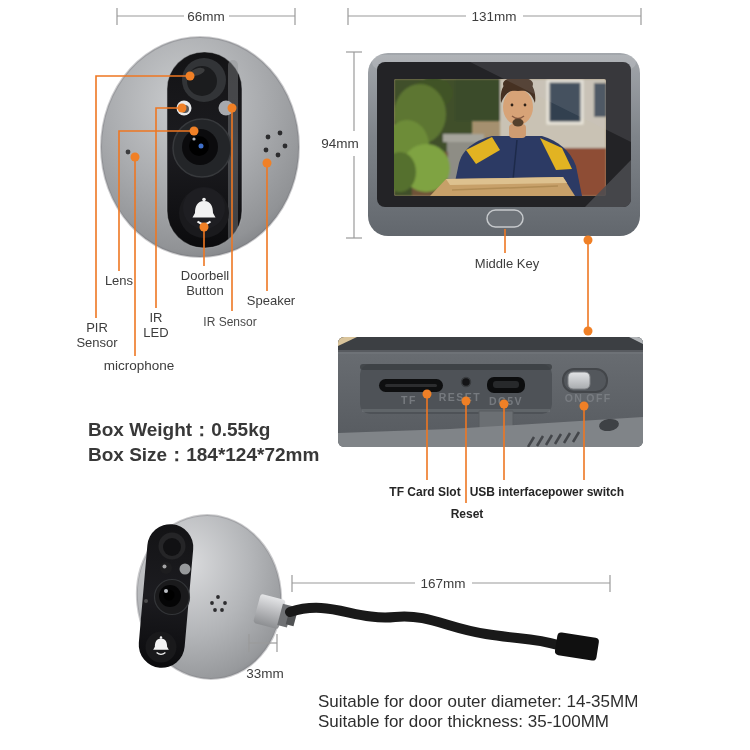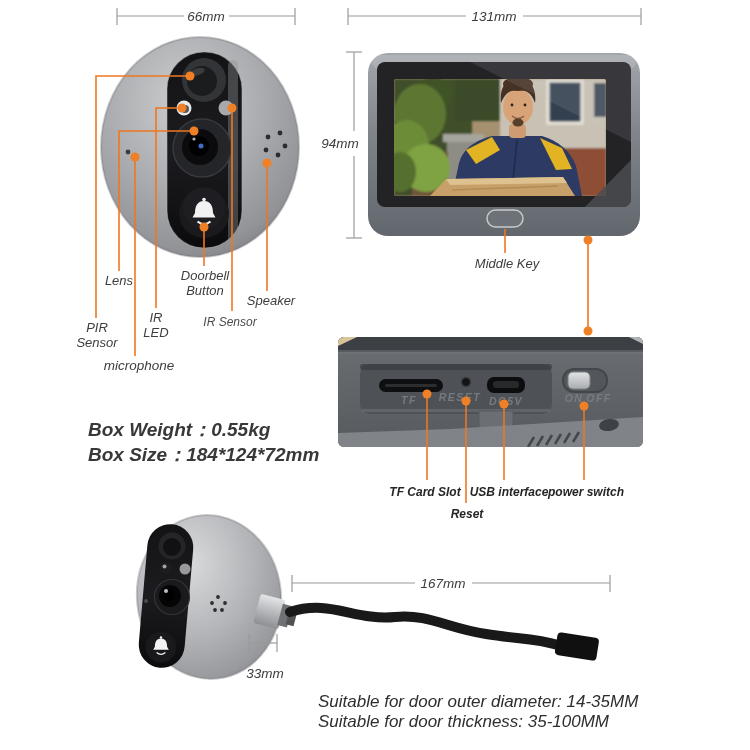--- a/index.html
+++ b/index.html
@@ -1,17 +1,17 @@
 <!DOCTYPE html>
 <html><head>
 <meta charset="utf-8">
 <style>
   html,body{margin:0;padding:0;background:#fff;}
   .stage{position:relative;width:750px;height:750px;background:#ffffff;overflow:hidden;
-         font-family:"Liberation Sans", sans-serif;font-style:italic;}
+         font-family:"Liberation Sans", sans-serif;}
   svg{display:block;}
   text{font-family:"Liberation Sans", sans-serif;}
   .lbl{fill:#3d3d3d;font-size:13px;}
   .lbl-sm{fill:#4a4a4a;font-size:12px;}
   .dim{fill:#3d3d3d;font-size:13.5px;}
   .port-lbl{fill:#262626;font-size:12px;font-weight:600;}
   .engraved{fill:#7d8186;font-size:10.5px;font-weight:700;letter-spacing:1.5px;opacity:.85;}
   .boxinfo{fill:#383838;font-size:19px;font-weight:600;}
   .suit{fill:#2e2e2e;font-size:17px;}
 </style>

